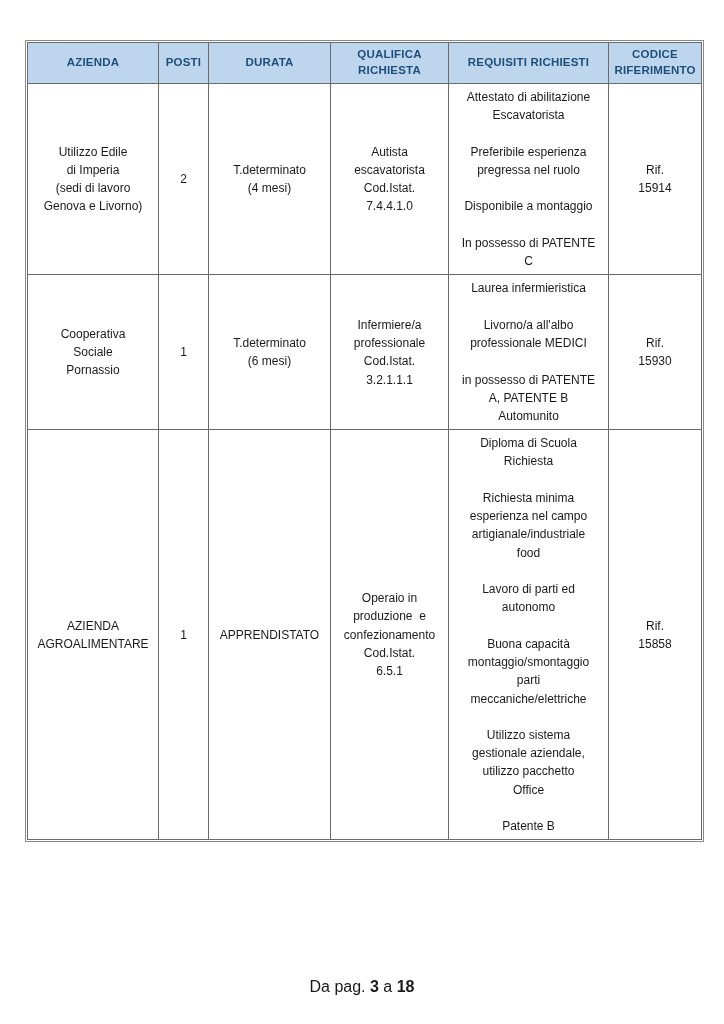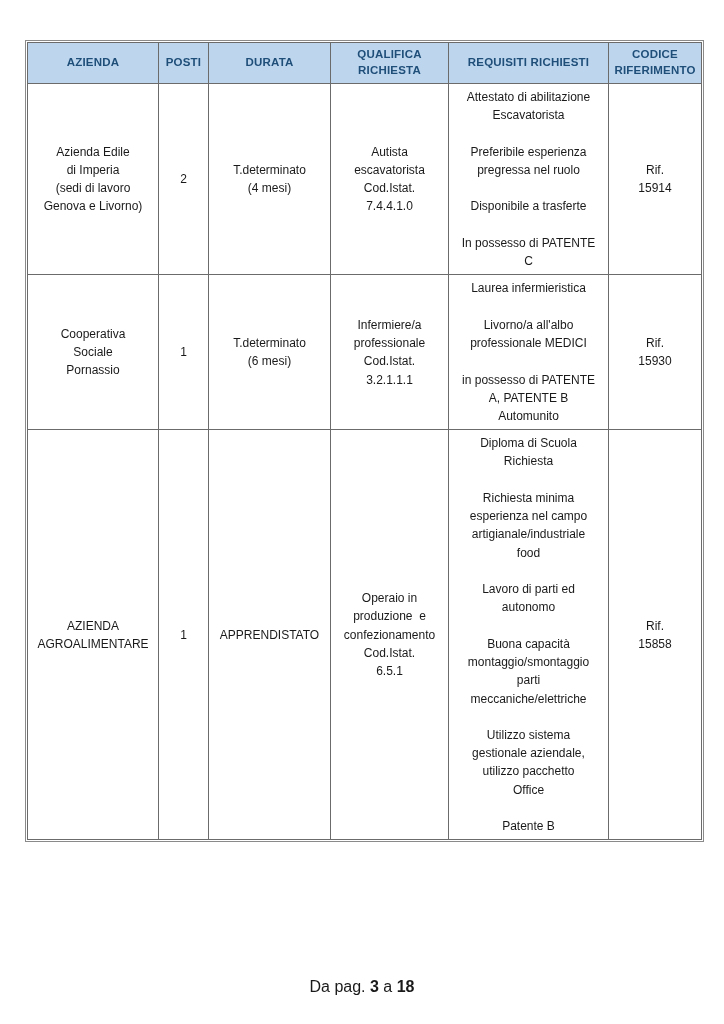--- a/index.html
+++ b/index.html
@@ -159,21 +159,21 @@
                 </span>
               </span>
             </th>
         </tr>
       </thead>
       <tbody>
         <tr>
           <td class="azienda">
               <span class="cell-lines">
                 <span class="para">
-                  <span class="ln">Azienda Edile</span>
+                  <span class="ln">Utilizzo Edile</span>
                   <span class="ln">di Imperia</span>
                   <span class="ln">(sedi di lavoro</span>
                   <span class="ln">Genova e Livorno)</span>
                 </span>
               </span>
             </td>
           <td class="posti">
               <span class="cell-lines">
                 <span class="para">
                   <span class="ln">2</span>
@@ -202,21 +202,21 @@
               <span class="cell-lines">
                 <span class="para">
                   <span class="ln">Attestato di abilitazione</span>
                   <span class="ln">Escavatorista</span>
                 </span>
                 <span class="para">
                   <span class="ln">Preferibile esperienza</span>
                   <span class="ln">pregressa nel ruolo</span>
                 </span>
                 <span class="para">
-                  <span class="ln">Disponibile a trasferte</span>
+                  <span class="ln">Disponibile a montaggio</span>
                 </span>
                 <span class="para">
                   <span class="ln">In possesso di PATENTE</span>
                   <span class="ln">C</span>
                 </span>
               </span>
             </td>
           <td class="codice">
               <span class="cell-lines">
                 <span class="para">

